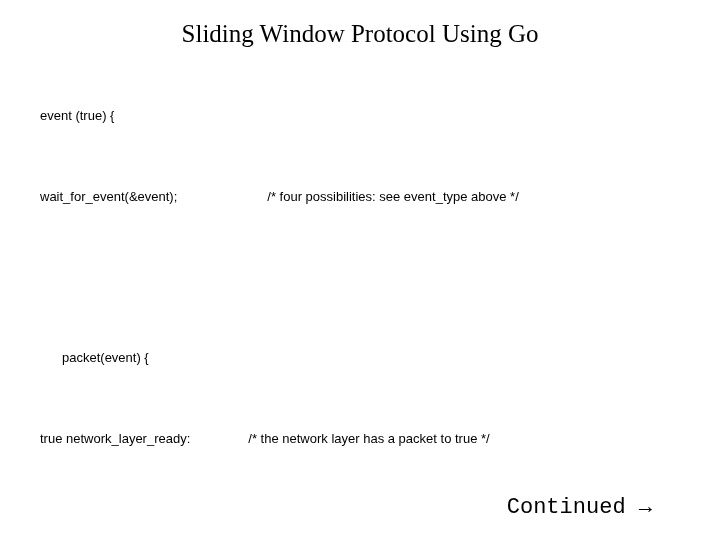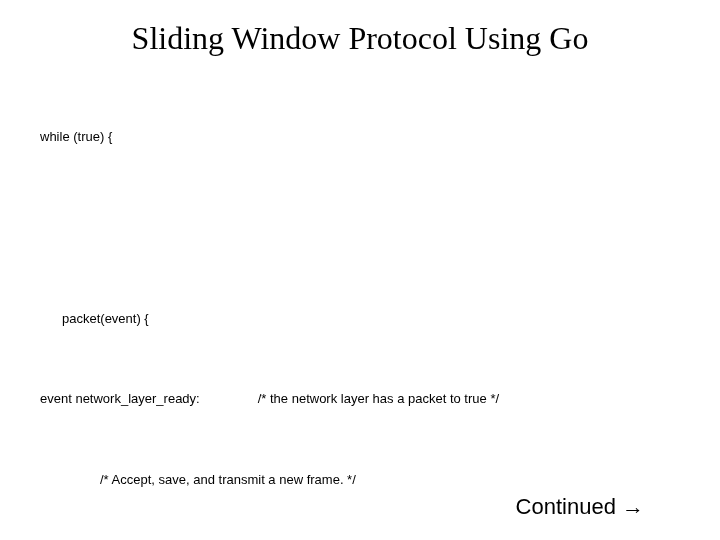--- a/index.html
+++ b/index.html
@@ -7,66 +7,69 @@
       width: 720px;
       height: 540px;
       background: #fff;
       font-family: Arial, Helvetica, sans-serif;
       color: #000;
       padding: 20px 40px 10px 40px;
       position: relative;
     }
     .slide-title {
       font-family: "Times New Roman", Times, serif;
-      font-size: 32px;
+      font-size: 25px;
       font-weight: normal;
       text-align: center;
-      margin-bottom: 30px;
+      margin-bottom: 18px;
     }
     .code {
       font-family: Arial, Helvetica, sans-serif;
       font-size: 13px;
       line-height: 1.55;
       white-space: pre;
     }
     .code .line { display: block; }
     .i1 { padding-left: 22px; }
     .i2 { padding-left: 60px; }
     .continued {
       position: absolute;
       bottom: 20px;
-      right: 76px;
-      font-family: Liberation Sans, sans-serif;
+      right: 68px;
+      font-family: Liberation Mono, monospace;
       font-size: 22px;
       margin-top: 24px;
     }
     table.code-tbl { border-collapse: collapse; }
     table.code-tbl td { vertical-align: top; padding: 0; }
     td.codecol { white-space: pre; padding-right: 0; }
     td.cmtcol { white-space: pre; padding-left: 18px; }
   </style>
 </head>
 <body>
 
 <h1 class="slide-title">Sliding Window Protocol Using Go</h1>
 
 <div class="code">
-  <span class="line">while (true) {</span>
+  <span class="line">event (true) {</span>
 
+  <table class="code-tbl"><tbody><tr>
+    <td class="codecol i1">wait_for_event(&amp;event);</td>
+    <td class="cmtcol" style="padding-left:90px">/* four possibilities: see event_type above */</td>
+  </tr></tbody></table>
 
   <span class="line"> </span>
 
   <span class="line i1">packet(event) {</span>
 
   <table class="code-tbl"><tbody><tr>
-    <td class="codecol i1">event network_layer_ready:</td>
+    <td class="codecol i1">true network_layer_ready:</td>
     <td class="cmtcol" style="padding-left:58px">/* the network layer has a packet to true */</td>
   </tr></tbody></table>
 
-  <span class="line i2">/* Accept, save, and transmit a new frame. */</span>
   
 
   
 
   
 
   
 
   
 

